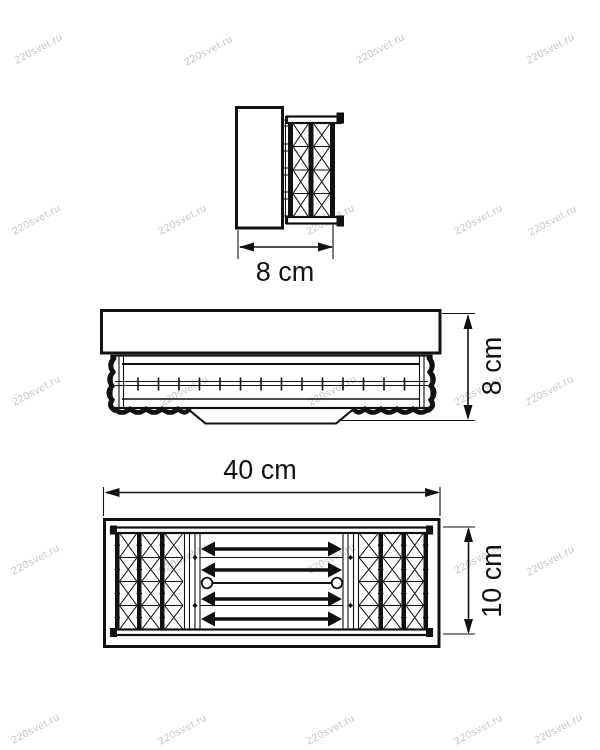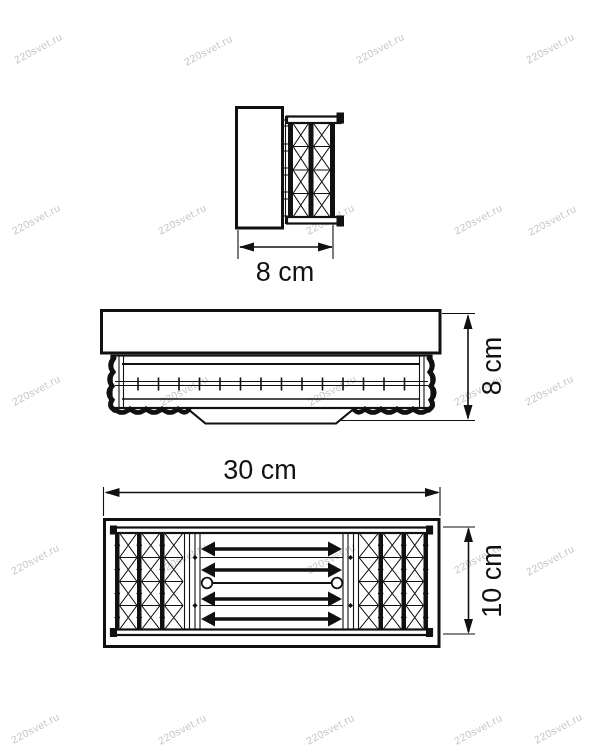--- a/index.html
+++ b/index.html
@@ -153,15 +153,15 @@
     <g>
       <path d="M443 527H475M443 634H475" class="s1"></path>
       <line x1="468.5" y1="529" x2="468.5" y2="632" class="s15"></line>
       <polygon points="468.5,527 464,542 473,542" class="ink"></polygon>
       <polygon points="468.5,634 464,619 473,619" class="ink"></polygon>
     </g>
   </svg>
 
   <div class="dim-label" style="left:285px;top:272px;">8 cm</div>
   <div class="dim-label rot" style="left:492px;top:366px;">8 cm</div>
-  <div class="dim-label" style="left:260px;top:470px;">30 cm</div>
+  <div class="dim-label" style="left:260px;top:470px;">40 cm</div>
   <div class="dim-label rot" style="left:492px;top:581px;">10 cm</div>
 </div>
 
 </body></html>

